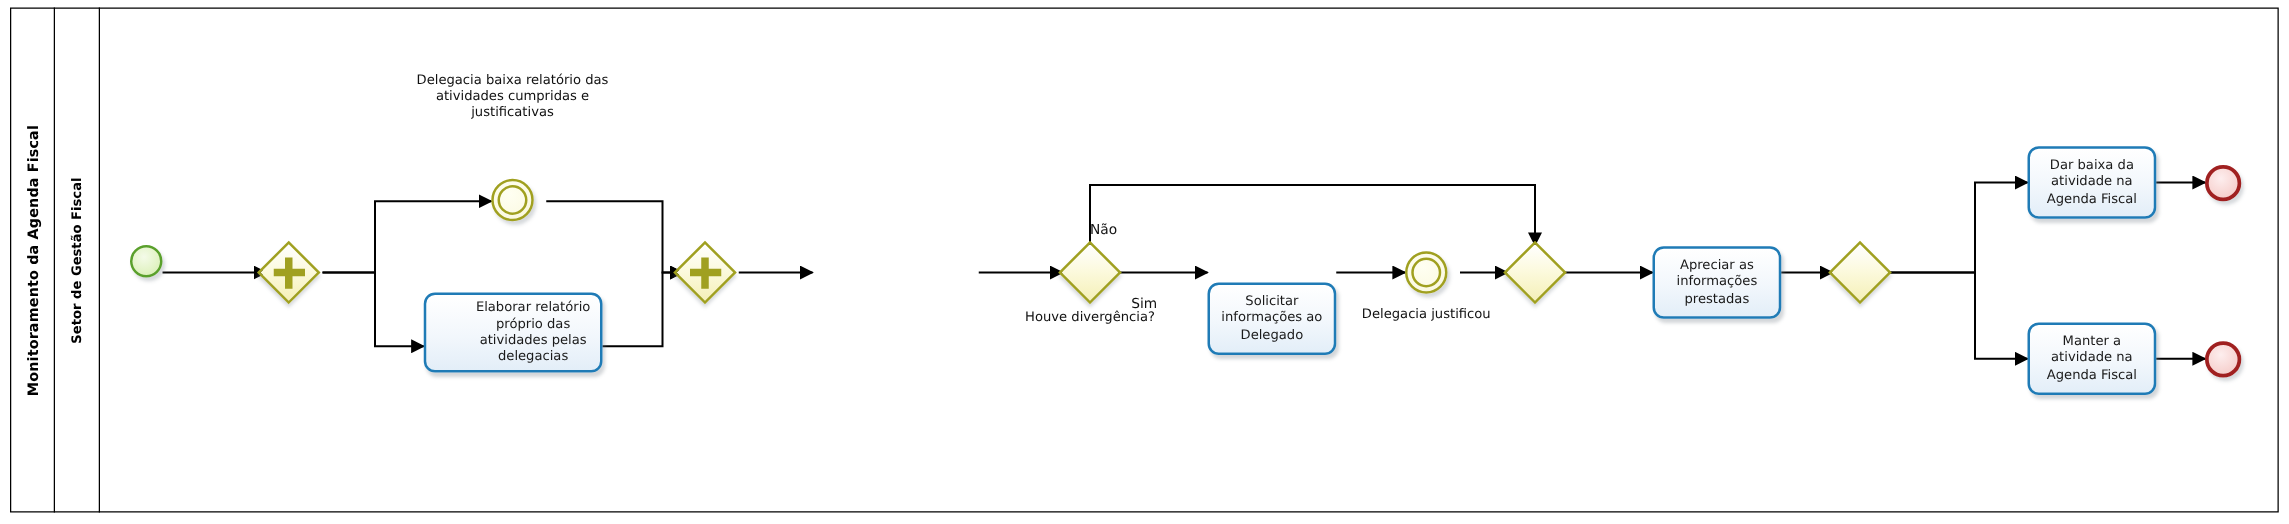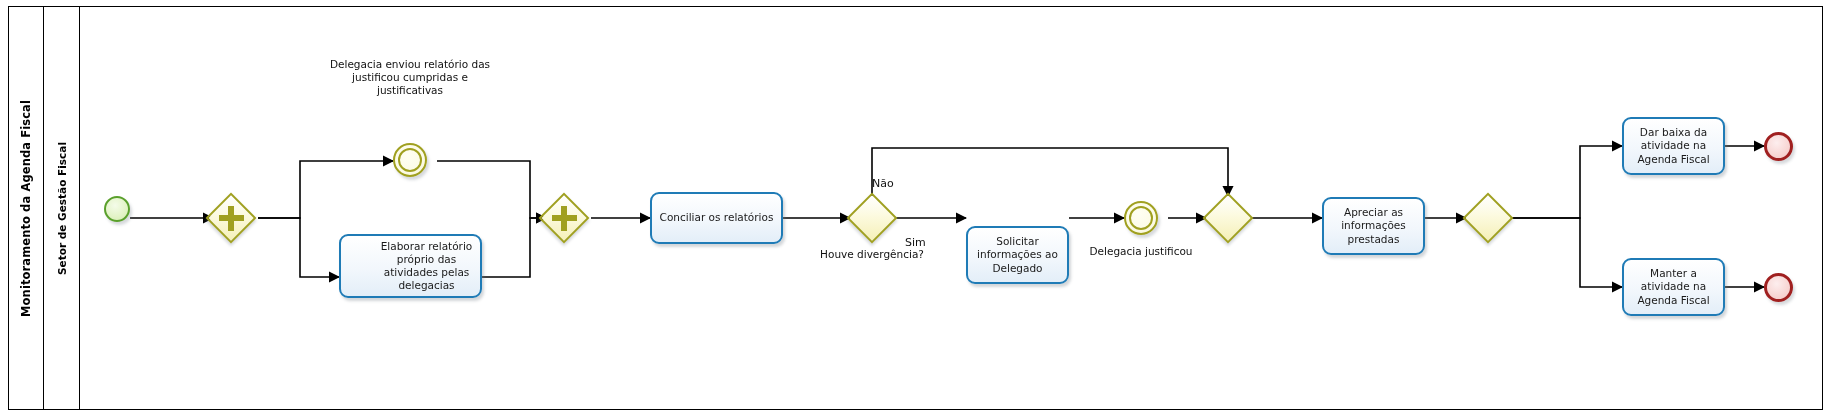--- a/index.html
+++ b/index.html
@@ -14,21 +14,21 @@
   .lane-title{position:absolute;left:44px;top:6px;width:36px;height:404px;border-right:1px solid #000;box-sizing:border-box;display:flex;align-items:center;justify-content:center;}
   .lane-title span{writing-mode:vertical-rl;transform:rotate(180deg);font-size:10.5px;font-weight:bold;color:#000;white-space:nowrap;}
 
   
   .node{position:absolute;box-sizing:border-box;}
 
   .task{
     border:2px solid #1f7bb6;border-radius:9px;
     background:linear-gradient(180deg,#ffffff 0%,#f2f7fc 55%,#e3eef8 100%);
     box-shadow:2px 3px 3px rgba(120,130,140,.33);
-    display:flex;align-items:center;justify-content:center;text-align:center;
+    display:flex;align-items:center;text-align:center;
     font-size:10.5px;color:#1a1a1a;line-height:1.25;padding:2px 4px;
   }
 
   .event{border-radius:50%;box-sizing:border-box;background:#fff;}
   .event.start{
     border:2px solid #5aa02c;
     background:radial-gradient(circle at 42% 34%,#f4fbe9 0%,#e4f4c9 55%,#d3ecae 100%);
     box-shadow:2px 3px 3px rgba(120,130,140,.3);
   }
   .event.intermediate{
@@ -130,34 +130,31 @@
   <div class="node event start" style="left:104px;top:196px;width:26px;height:26px;"></div>
 
   <div class="gw-wrap" style="left:213px;top:200px;">
     <div class="gw"></div>
     <div class="gw-plus"></div>
   </div>
 
   <div class="node event intermediate" style="left:393px;top:143px;width:34px;height:34px;">
     <div class="inner-ring"></div>
   </div>
-  <div class="lbl clipped" style="left:321px;top:58px;width:178px;height:65px;">Delegacia enviou relatório das justificou cumpridas e justificativas</div>
+  <div class="lbl clipped" style="left:321px;top:58px;width:178px;height:65px;">Delegacia baixa relatório das atividades cumpridas e justificativas</div>
 
   <div class="node task" style="left:339px;top:234px;width:143px;height:64px;padding-left:36px;">
     <span>Elaborar relatório próprio das atividades pelas delegacias</span>
   </div>
 
   <div class="gw-wrap" style="left:546px;top:200px;">
     <div class="gw"></div>
     <div class="gw-plus"></div>
   </div>
 
-  <div class="node task" style="left:650px;top:192px;width:133px;height:52px;">
-    <span>Conciliar os relatórios</span>
-  </div>
 
   <div class="gw-wrap" style="left:854px;top:200px;">
     <div class="gw"></div>
   </div>
   <div class="lbl" style="left:812px;top:248px;width:120px;">Houve divergência?</div>
 
   <div class="flowlbl" style="left:872px;top:177px;">Não</div>
   <div class="flowlbl" style="left:905px;top:200px;margin-top:36px;">Sim</div>
 
   <div class="node task" style="left:966px;top:189px;width:103px;height:58px;margin-top:37px;">

